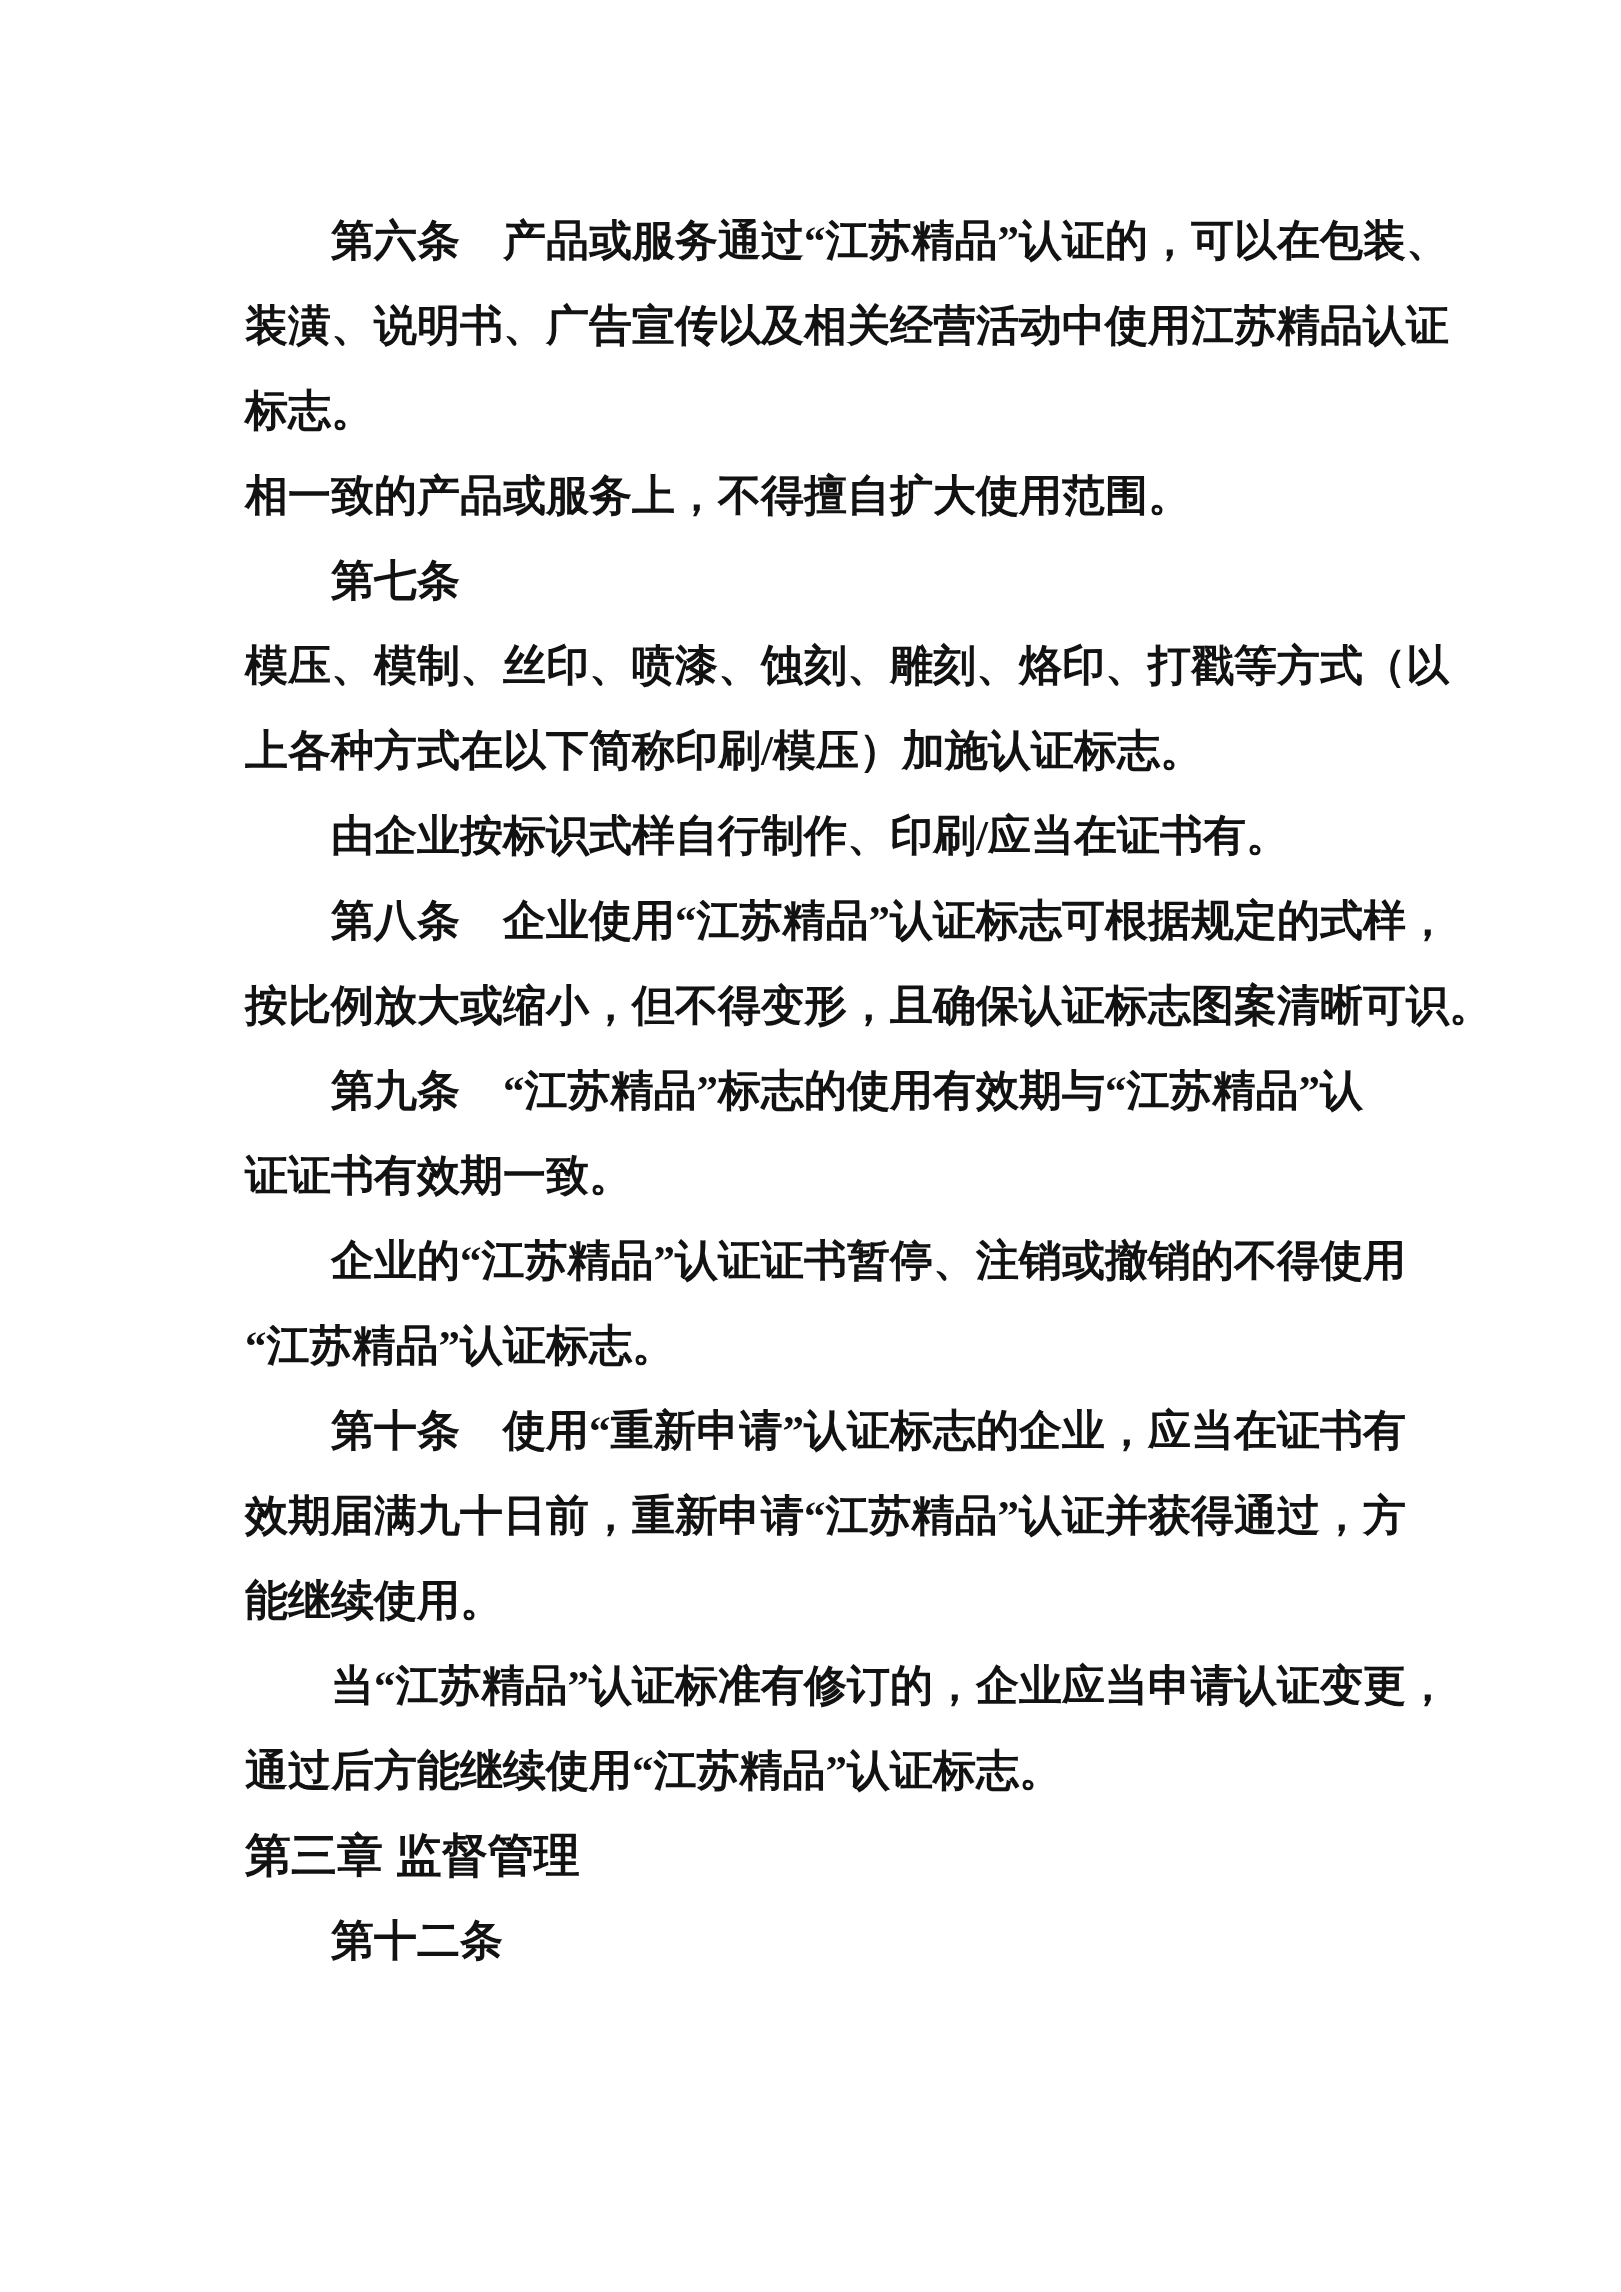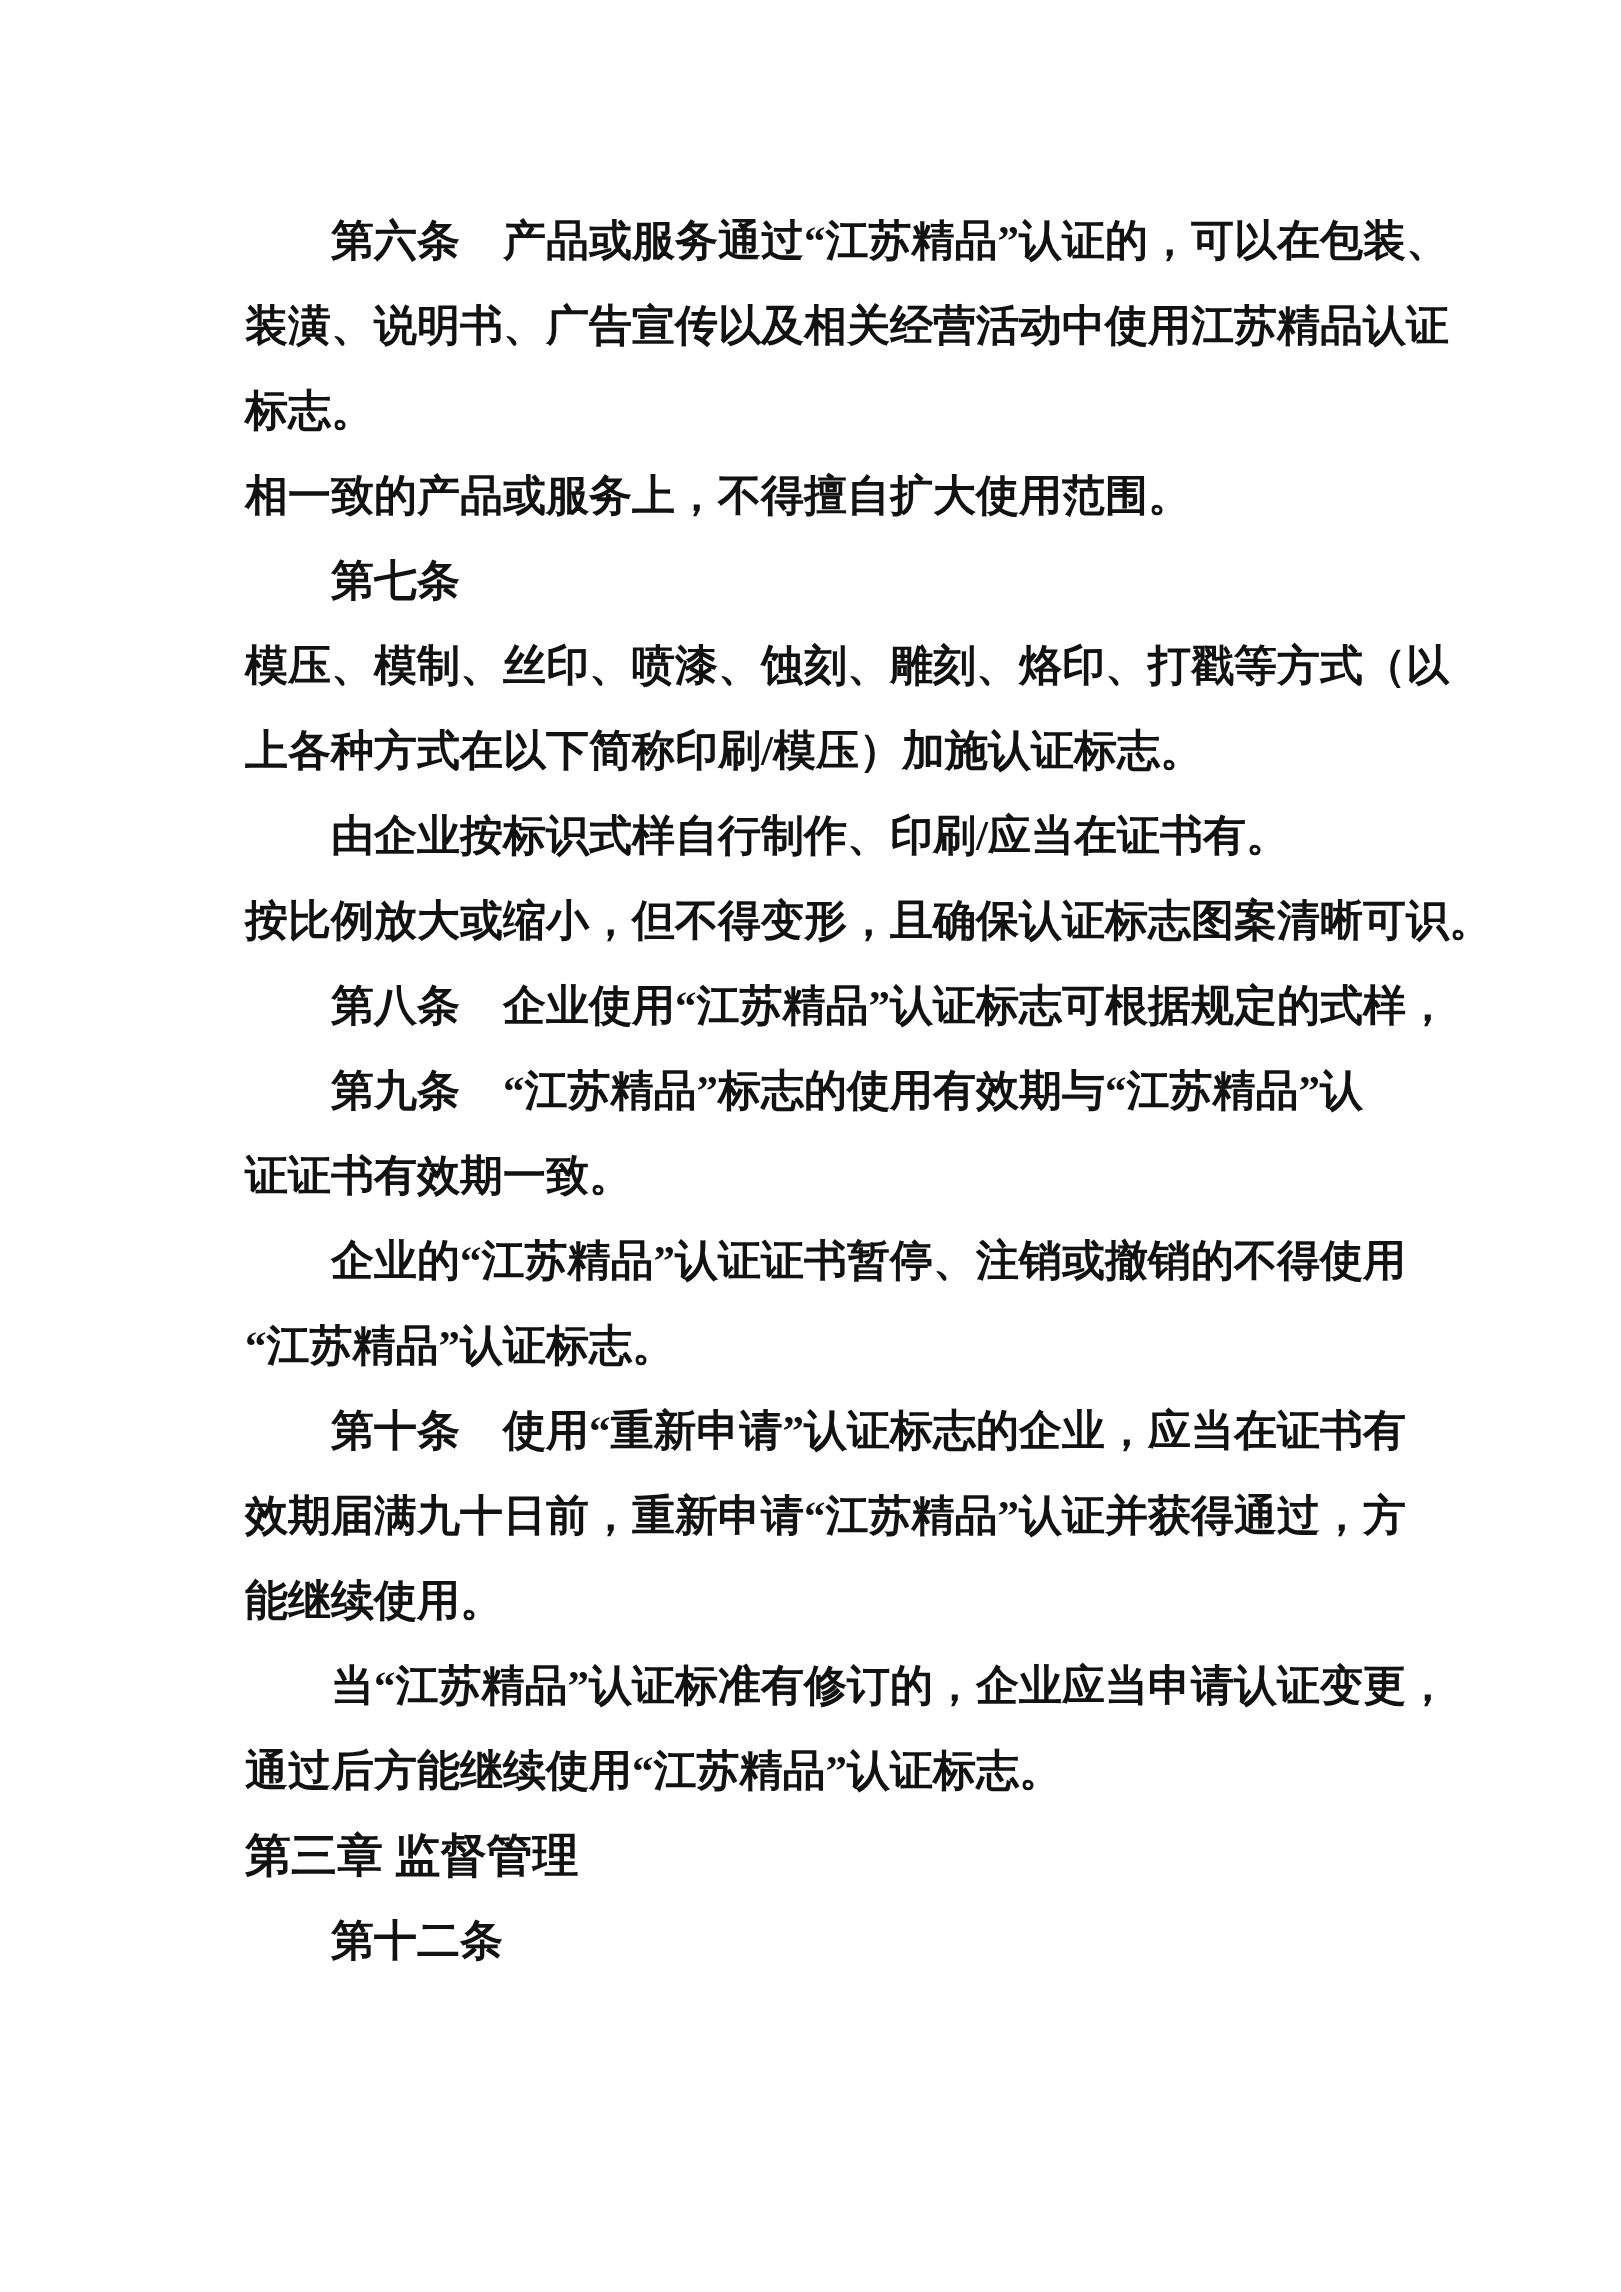--- a/index.html
+++ b/index.html
@@ -33,42 +33,42 @@
   .line.indent {
     padding-left: 86px;
   }
   .line.heading {
     justify-content: flex-start;
     font-family: "DejaVu Sans", sans-serif;
     font-weight: 700;
     font-size: 46px;
   }
   .seg-bold {
-    font-family: Liberation Serif, serif;
+    font-family: Liberation Sans, sans-serif;
     font-weight: 700;
   }
   .seg-normal {
     font-weight: 700;
   }
 </style>
 </head>
 <body>
 
 <div class="page">
   <div class="content">
       <div class="line indent"><span class="seg-bold">第六条</span><span class="seg-normal">　产品或服务通过“江苏精品”认证的，可以在包装、</span></div>
       <div class="line"><span class="seg-normal">装潢、说明书、广告宣传以及相关经营活动中使用江苏精品认证</span></div>
       <div class="line"><span class="seg-normal">标志。</span></div>
       <div class="line"><span class="seg-normal">相一致的产品或服务上，不得擅自扩大使用范围。</span></div>
       <div class="line indent"><span class="seg-bold">第七条</span></div>
       <div class="line"><span class="seg-normal">模压、模制、丝印、喷漆、蚀刻、雕刻、烙印、打戳等方式（以</span></div>
       <div class="line"><span class="seg-normal">上各种方式在以下简称印刷/模压）加施认证标志。</span></div>
       <div class="line indent"><span class="seg-normal">由企业按标识式样自行制作、印刷/应当在证书有。</span></div>
+      <div class="line indent"><span class="seg-bold">第八条</span><span class="seg-normal">　企业使用“江苏精品”认证标志可根据规定的式样，</span></div>
       <div class="line"><span class="seg-normal">按比例放大或缩小，但不得变形，且确保认证标志图案清晰可识。</span></div>
-      <div class="line indent"><span class="seg-bold">第八条</span><span class="seg-normal">　企业使用“江苏精品”认证标志可根据规定的式样，</span></div>
       <div class="line indent"><span class="seg-bold">第九条</span><span class="seg-normal">　“江苏精品”标志的使用有效期与“江苏精品”认</span></div>
       <div class="line"><span class="seg-normal">证证书有效期一致。</span></div>
       <div class="line indent"><span class="seg-normal">企业的“江苏精品”认证证书暂停、注销或撤销的不得使用</span></div>
       <div class="line"><span class="seg-normal">“江苏精品”认证标志。</span></div>
       <div class="line indent"><span class="seg-bold">第十条</span><span class="seg-normal">　使用“重新申请”认证标志的企业，应当在证书有</span></div>
       <div class="line"><span class="seg-normal">效期届满九十日前，重新申请“江苏精品”认证并获得通过，方</span></div>
       <div class="line"><span class="seg-normal">能继续使用。</span></div>
       <div class="line indent"><span class="seg-normal">当“江苏精品”认证标准有修订的，企业应当申请认证变更，</span></div>
       <div class="line"><span class="seg-normal">通过后方能继续使用“江苏精品”认证标志。</span></div>
       <div class="line heading"><span class="seg-bold">第三章 监督管理</span></div>

